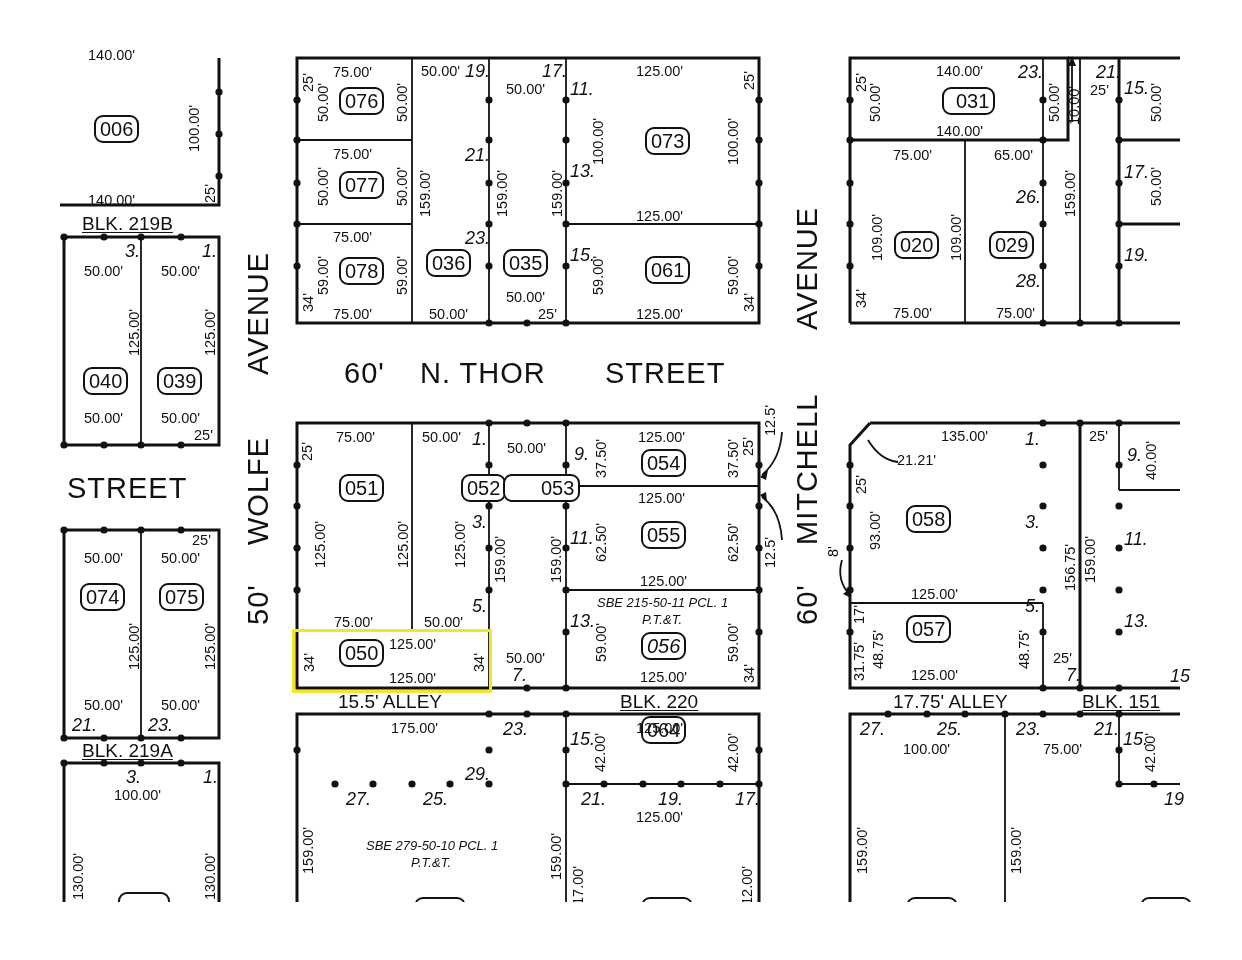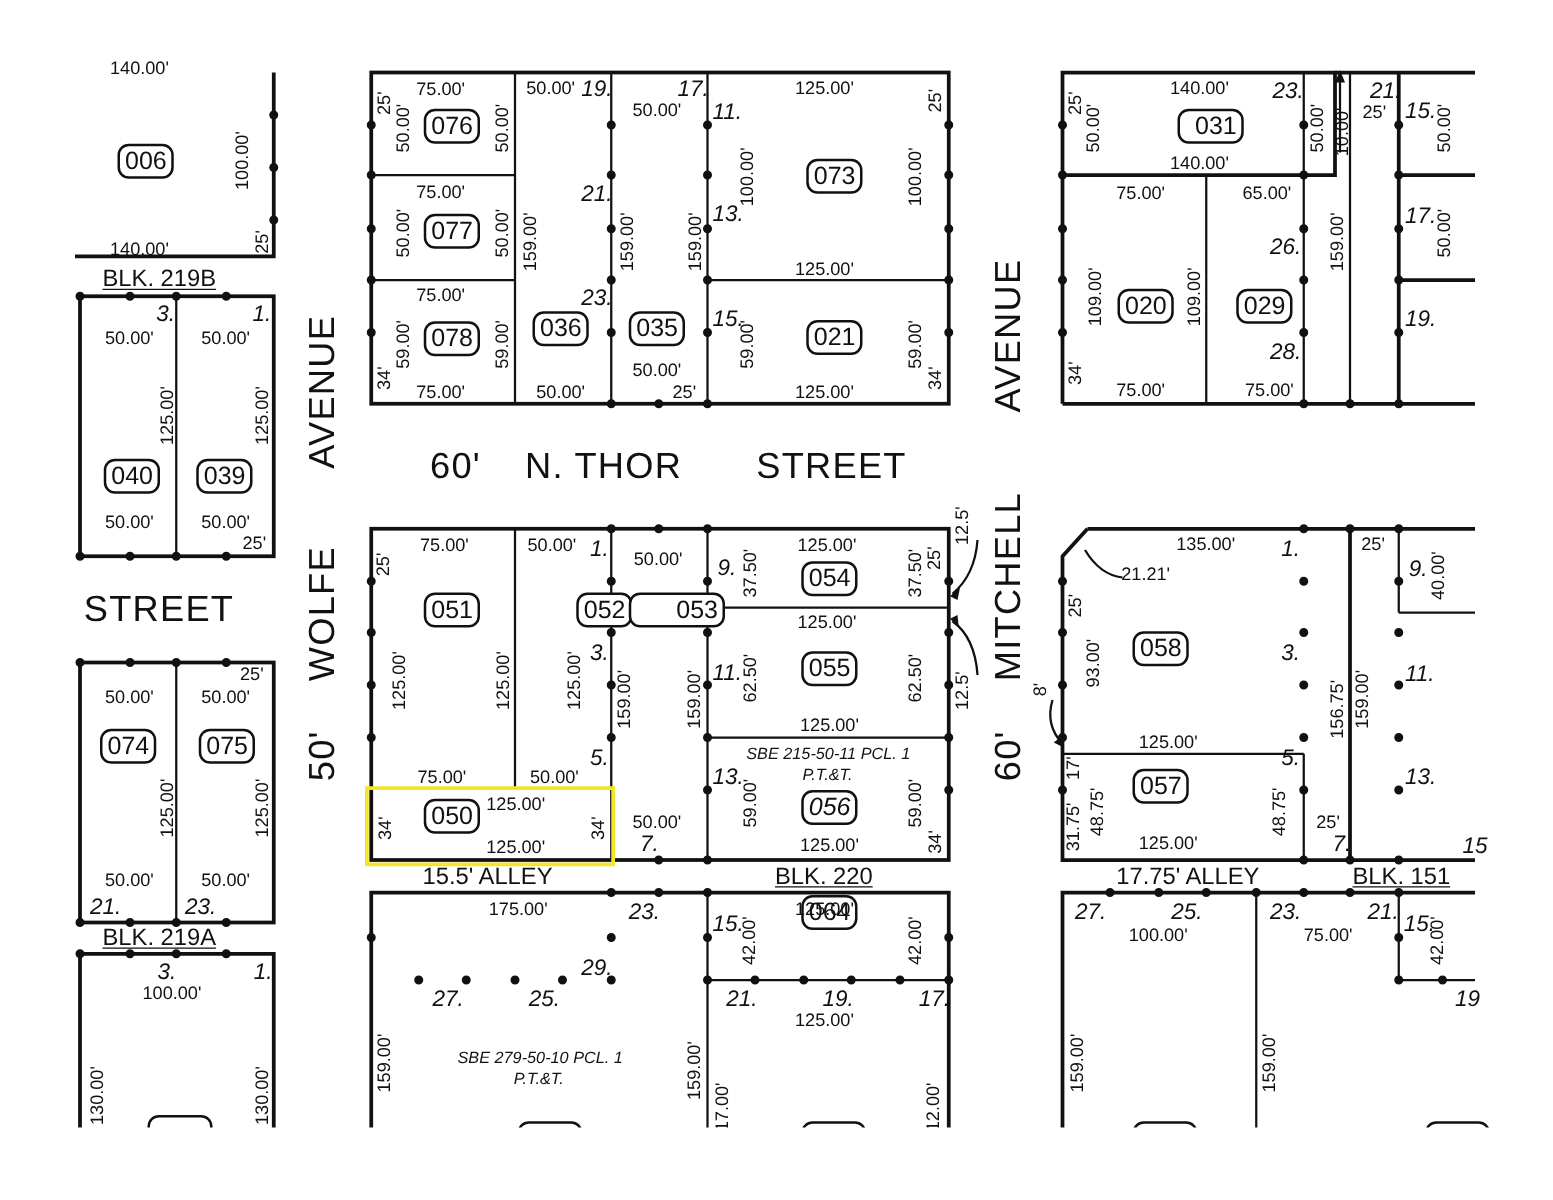--- a/index.html
+++ b/index.html
@@ -253,21 +253,21 @@
   <div class="apn" style="left:83px;top:367px;">040</div>
   <div class="apn" style="left:157px;top:367px;">039</div>
   <div class="apn" style="left:80px;top:583px;">074</div>
   <div class="apn" style="left:159px;top:583px;">075</div>
   <div class="apn" style="left:339px;top:87px;">076</div>
   <div class="apn" style="left:339px;top:171px;">077</div>
   <div class="apn" style="left:339px;top:257px;">078</div>
   <div class="apn" style="left:426px;top:249px;">036</div>
   <div class="apn" style="left:503px;top:249px;">035</div>
   <div class="apn" style="left:645px;top:127px;">073</div>
-  <div class="apn" style="left:645px;top:256px;">021</div>
+  <div class="apn" style="left:645px;top:256px;">061</div>
   <div class="apn" style="left:942px;top:87px;padding-left:12px;">031</div>
   <div class="apn" style="left:894px;top:231px;">020</div>
   <div class="apn" style="left:989px;top:231px;">029</div>
   <div class="apn" style="left:339px;top:474px;">051</div>
   <div class="apn" style="left:425px;top:474px;margin-left:36px;">052</div>
   <div class="apn" style="left:503px;top:474px;padding-left:36px;">053</div>
   <div class="apn" style="left:641px;top:449px;">054</div>
   <div class="apn" style="left:641px;top:521px;">055</div>
   <div class="apn" style="left:641px;top:632px;font-style:italic;">056</div>
   <div class="apn" style="left:339px;top:639px;">050</div>

